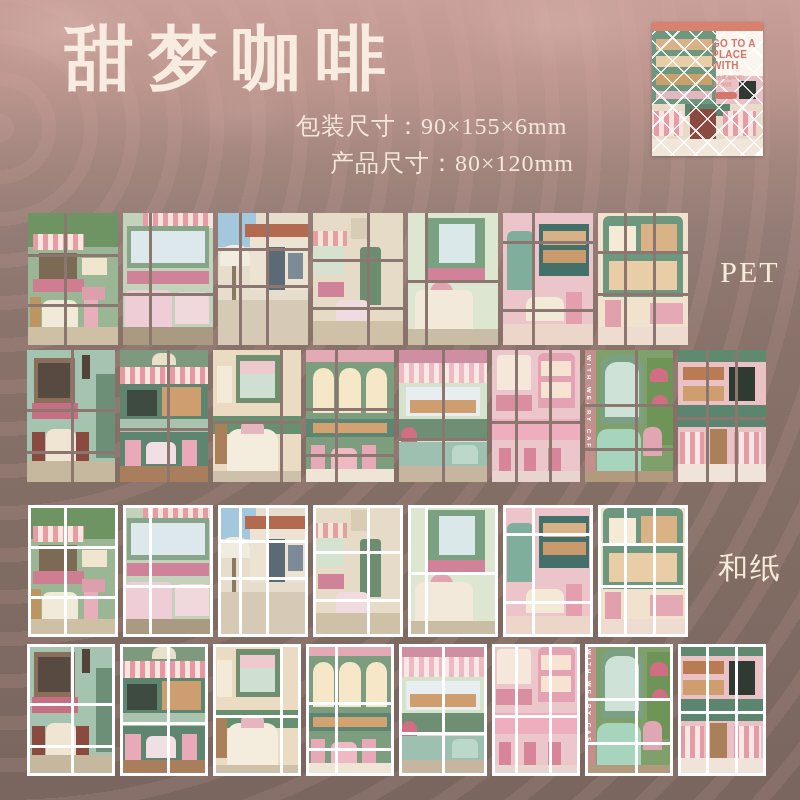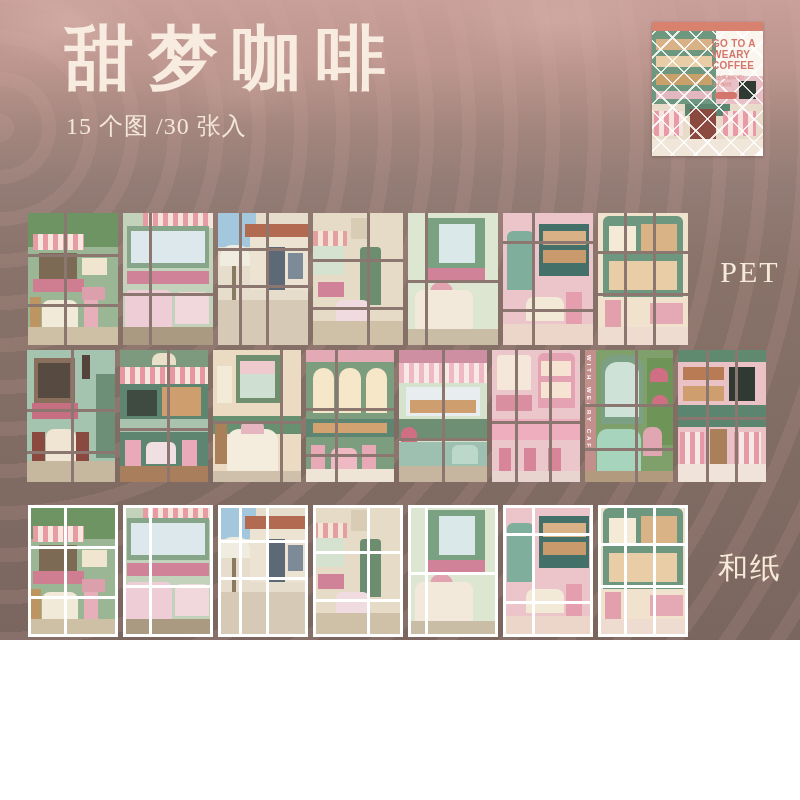--- a/index.html
+++ b/index.html
@@ -1,17 +1,17 @@
 <!DOCTYPE html>
 <html><head>
 <meta charset="utf-8">
 <style>
   html,body{margin:0;padding:0;}
   .canvas{
-    position:relative; width:800px; height:640px; overflow:hidden;
+    position:relative; width:800px; height:800px; overflow:hidden;
     background:linear-gradient(180deg,#c89f99 0%,#bd968f 10%,#a3867e 20%,#937c75 29%,#887269 42%,#816c64 70%,#7a665f 100%);
     font-family:"Liberation Serif","DejaVu Serif",serif;
   }
   .bg-art{position:absolute; inset:0; pointer-events:none;
     background:
       radial-gradient(120px 60px at 8% 4%, rgba(235,200,195,.30), rgba(235,200,195,0) 70%),
       radial-gradient(160px 70px at 70% 3%, rgba(240,205,200,.22), rgba(240,205,200,0) 70%),
       radial-gradient(90px 50px at 30% 14%, rgba(220,180,175,.18), rgba(220,180,175,0) 70%),
       repeating-radial-gradient(circle at 0 128px, rgba(215,170,165,.14) 0 14px, rgba(215,170,165,0) 14px 42px);
   }
@@ -61,21 +61,22 @@
     font-size:6px; letter-spacing:3px; font-family:"Liberation Sans",sans-serif; font-weight:700;}
 </style>
 </head>
 <body>
 
 <div class="canvas">
   <div class="bg-art"></div>
 
   <div class="title">甜梦咖啡</div>
 
-  <div class="spec spec-count">15 个图 /30 张入</div>
+  <div class="spec spec-pkgsize">包装尺寸：90×155×6mm</div>
+  <div class="spec spec-prodsize">产品尺寸：80×120mm</div>
 
   <div class="package">
     <div class="pkg-band"></div>
     <div class="pkg-scene" id="pkg-scene" style="background: rgb(239, 231, 216);">
         <div class="blk" style="left: 0%; top: 0%; width: 58%; height: 58%; background: rgb(109, 152, 127);"></div>
         <div class="blk" style="left: 4%; top: 6%; width: 50%; height: 9%; background: rgb(216, 178, 134);"></div>
         <div class="blk" style="left: 4%; top: 20%; width: 50%; height: 9%; background: rgb(233, 205, 166);"></div>
         <div class="blk" style="left: 4%; top: 34%; width: 50%; height: 9%; background: rgb(202, 160, 106);"></div>
         <div class="blk" style="left: 4%; top: 48%; width: 50%; height: 6%; background: rgb(227, 183, 192);"></div>
         <div class="blk" style="left: 58%; top: 0%; width: 42%; height: 36%; background: rgb(250, 246, 239);"></div>
@@ -84,22 +85,22 @@
         <div class="blk" style="left: 0%; top: 58%; width: 100%; height: 42%; background: rgb(232, 219, 201);"></div>
         <div class="blk" style="left: 30%; top: 58%; width: 40%; height: 10%; background: rgb(92, 133, 112);"></div>
         <div class="blk" style="left: 2%; top: 64%; width: 26%; height: 20%; background: repeating-linear-gradient(90deg, rgb(232, 154, 166) 0px, rgb(232, 154, 166) 5px, rgb(246, 227, 221) 5px, rgb(246, 227, 221) 10px);"></div>
         <div class="blk" style="left: 64%; top: 64%; width: 30%; height: 20%; background: repeating-linear-gradient(90deg, rgb(232, 154, 166) 0px, rgb(232, 154, 166) 5px, rgb(246, 227, 221) 5px, rgb(246, 227, 221) 10px);"></div>
         <div class="blk" style="left: 34%; top: 62%; width: 24%; height: 24%; background: rgb(138, 74, 63);"></div>
         <div class="blk" style="left: 0%; top: 86%; width: 100%; height: 14%; background: rgb(240, 230, 218);"></div>
       </div>
     <div class="pkg-lattice"></div>
     <div class="pkg-title">
       <span>GO TO A</span>
-      <span>WEARY</span>
-      <span>COFFEE</span>
+      <span>PLACE</span>
+      <span>WITH</span>
     </div>
     <div class="pkg-sub">
       <span>《去喝咖啡吧》</span>
       <span>系列贴纸</span>
     </div>
     <div class="pkg-pill"></div>
     <div class="pkg-fold"></div>
   </div>
 
   <div class="section-label label-pet">PET</div>

